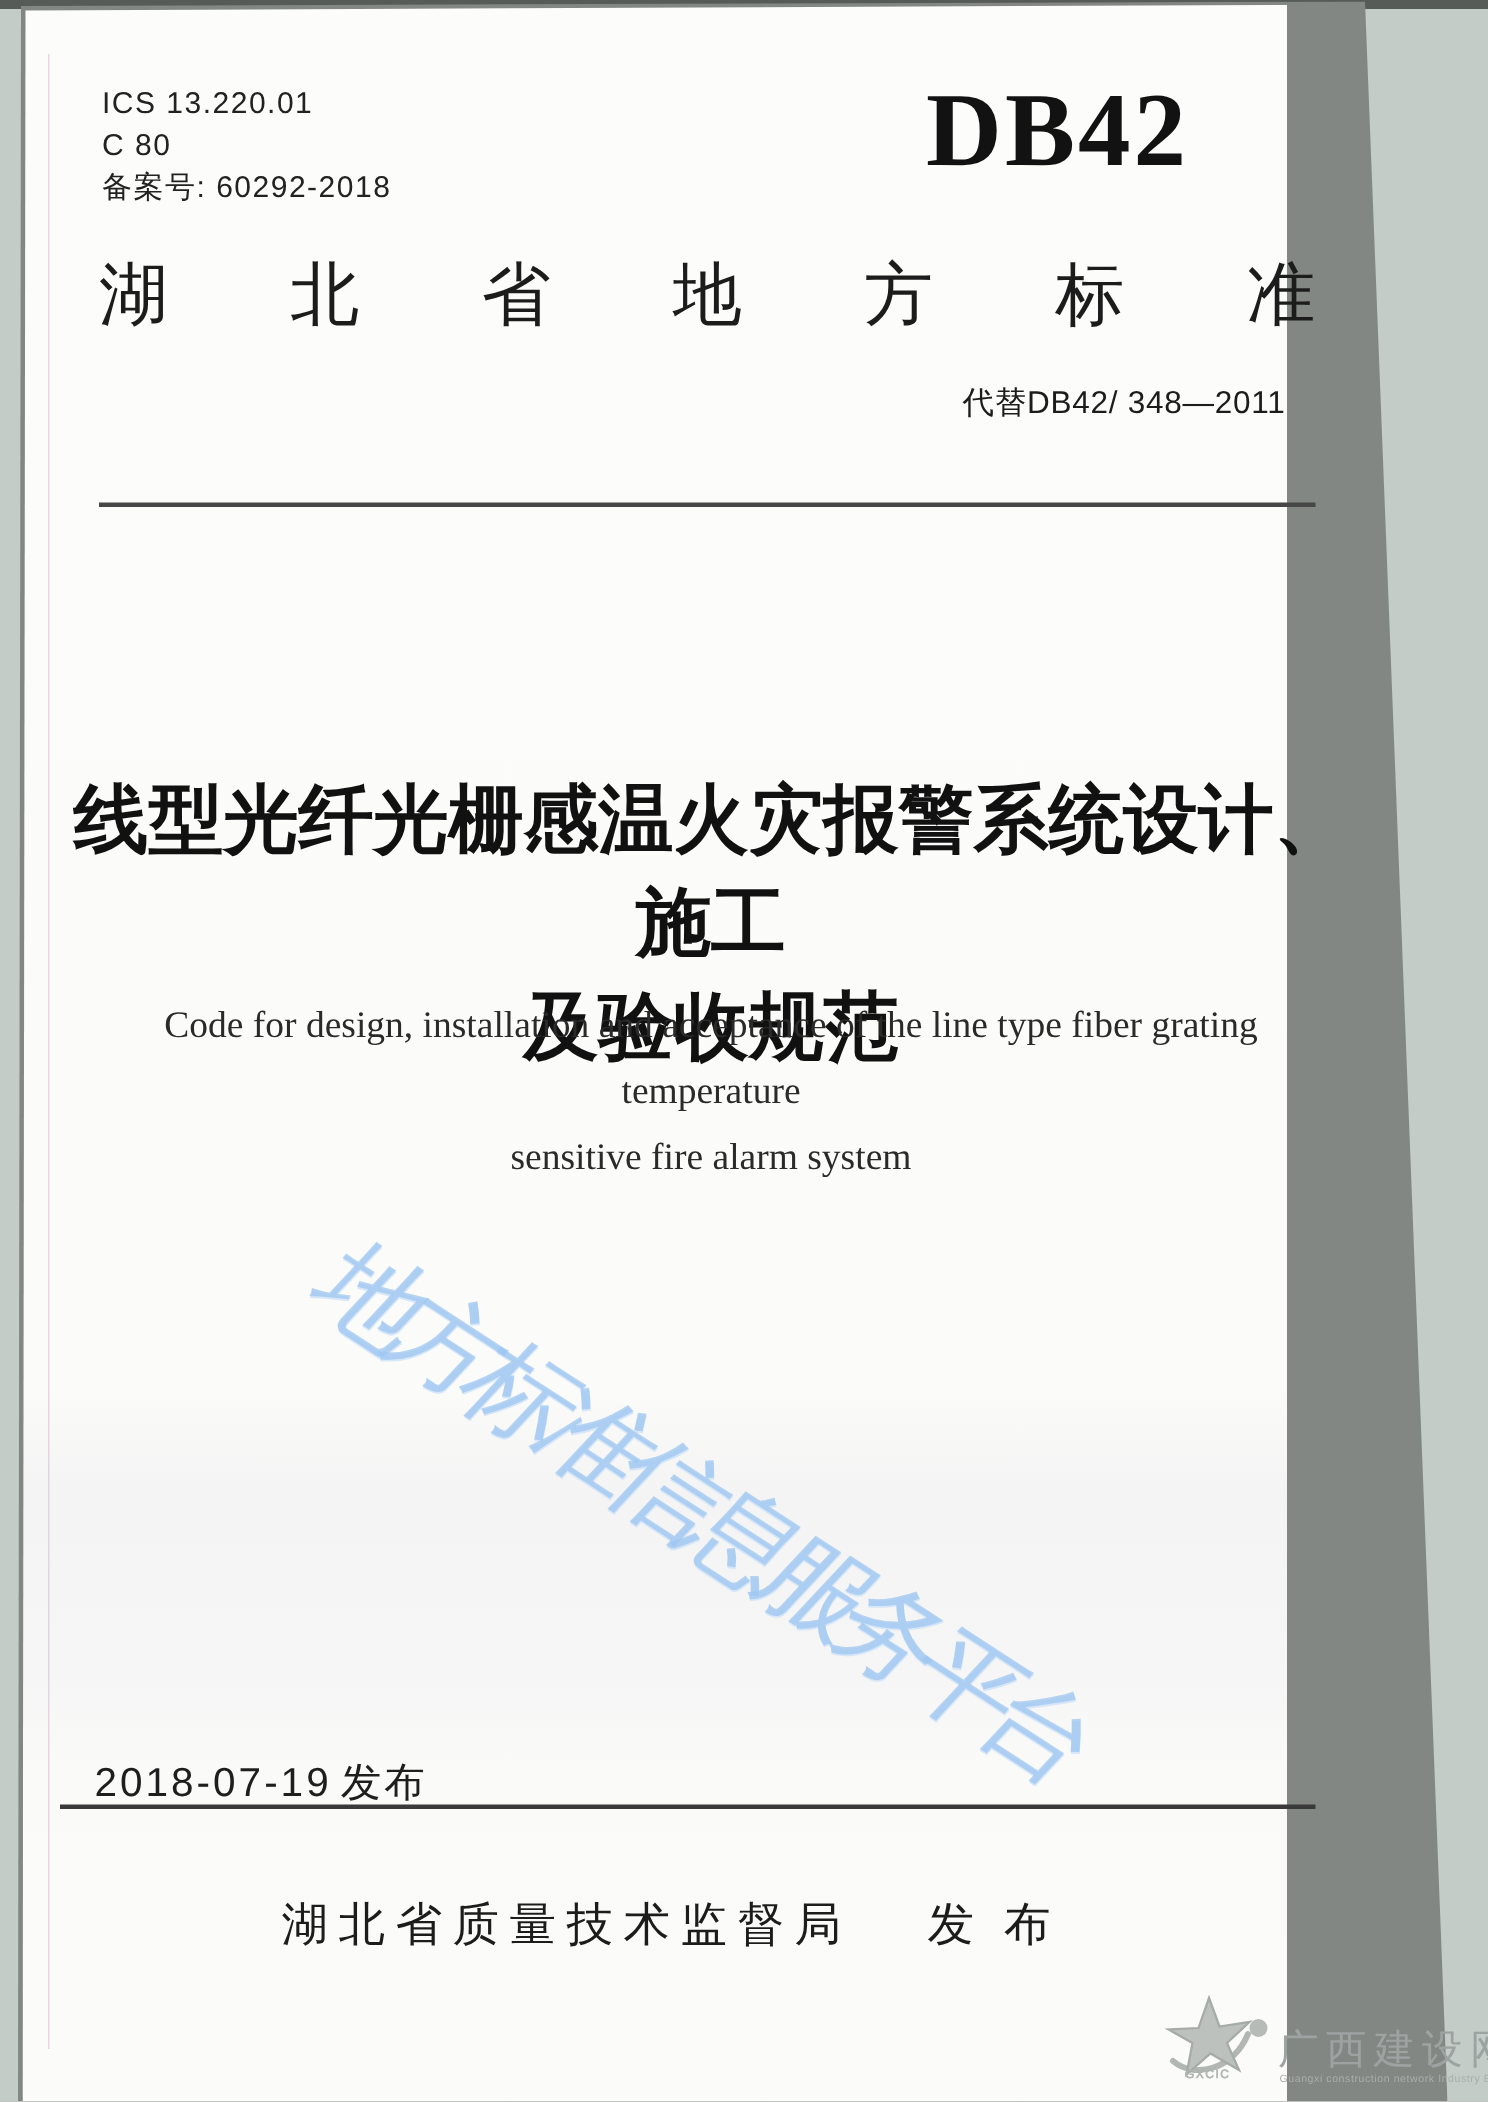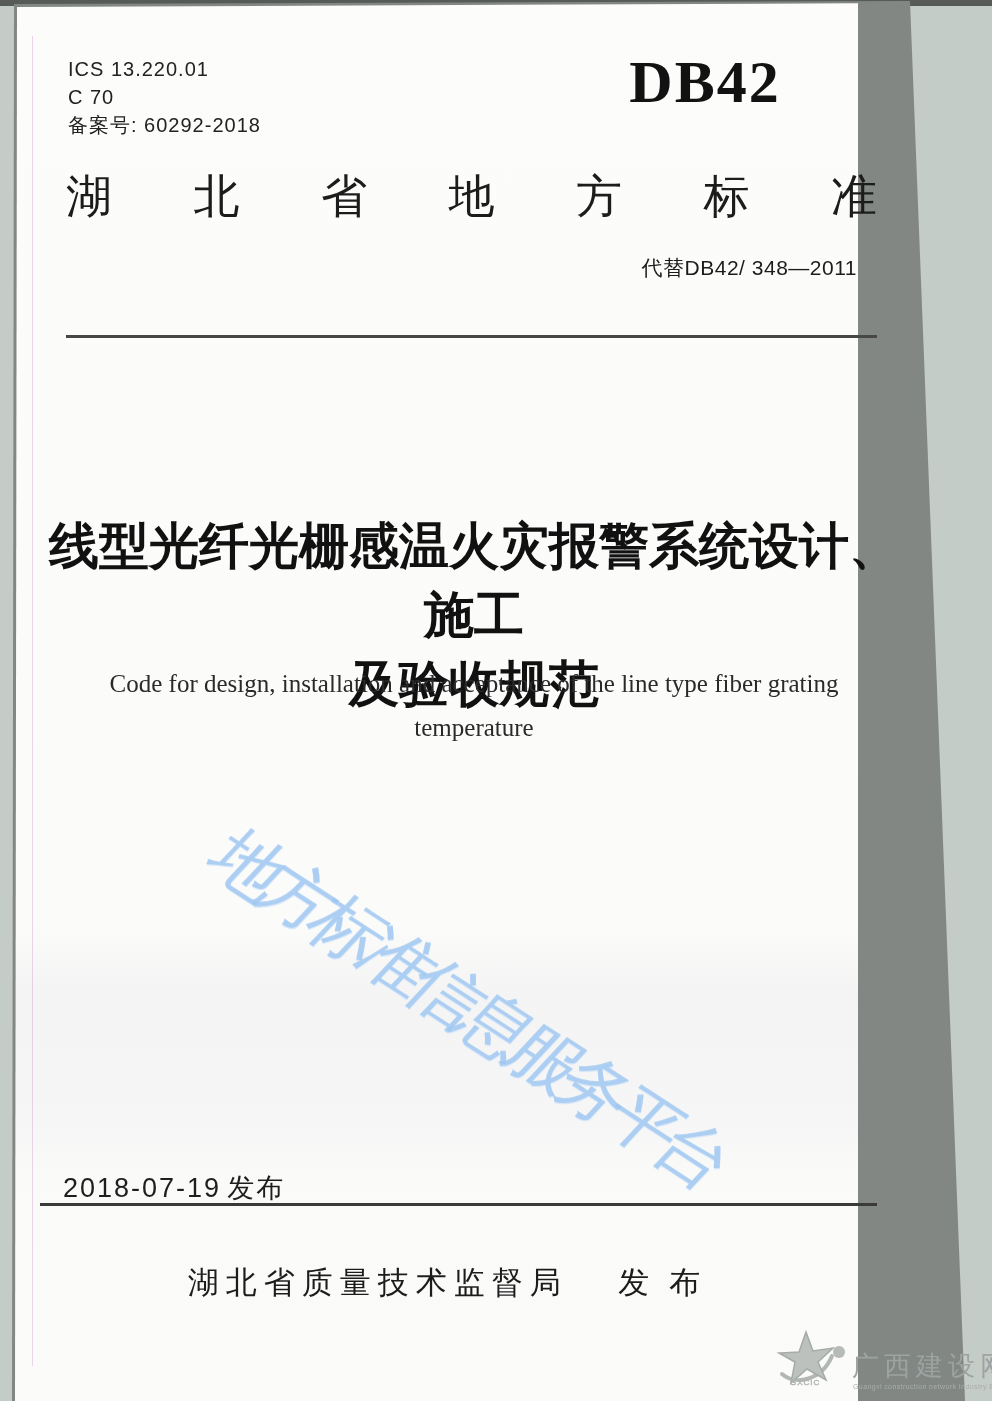--- a/index.html
+++ b/index.html
@@ -55,21 +55,21 @@
     letter-spacing: 1px;
     color: #222;
   }
   .db-code {
     position: absolute;
     left: 520px; top: 48px;
     width: 370px;
     text-align: center;
     font-family: "Liberation Serif", serif;
     font-weight: 700;
-    font-size: 60px;
+    font-size: 70px;
     letter-spacing: 2px;
     color: #121212;
   }
   .category {
     position: absolute;
     left: 66px; top: 166px;
     width: 811px;
     font-size: 46px;
     font-weight: 500;
     color: #1c1c1c;
@@ -212,41 +212,42 @@
 <div class="scan">
 
   <div class="scan-top-edge"></div>
   <div class="page-shadow"></div>
 
   <div class="page">
     <div class="scan-artifact-line"></div>
 
     <div class="ics-block">
       <div>ICS 13.220.01</div>
-      <div>C 70</div>
+      <div>C 80</div>
       <div>备案号: 60292-2018</div>
     </div>
 
     <div class="db-code">DB42</div>
 
     <div class="category">湖 北 省 地 方 标 准</div>
 
     <div class="std-no-block">
       <div class="std-replaces">代替DB42/ 348—2011</div>
     </div>
 
     <div class="rule-top"></div>
 
     <div class="title-cn">
       <div>线型光纤光栅感温火灾报警系统设计、施工</div>
       <div>及验收规范</div>
     </div>
 
     <div class="title-en">
       <div>Code for design, installation and acceptance of the line type fiber grating temperature</div>
+      <div>sensitive fire alarm system</div>
     </div>
 
     <div class="watermark">地方标准信息服务平台</div>
 
     <div class="date-row">
       <div class="date-item">
         <span>2018-07-19</span><span>发布</span>
       </div>
     </div>
 

